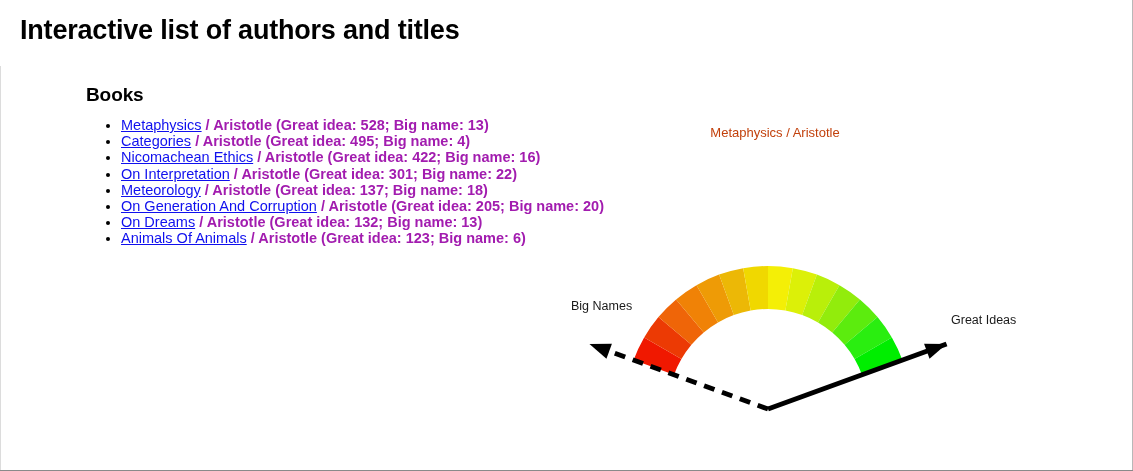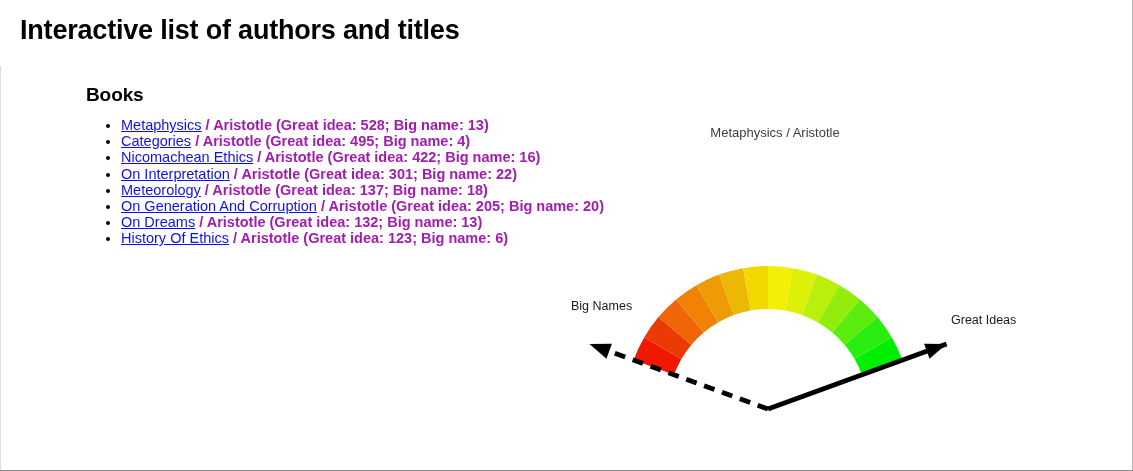--- a/index.html
+++ b/index.html
@@ -113,21 +113,21 @@
     height: 370px;
     margin-top: 4px;
   }
   .graph-caption {
     position: absolute;
     left: 0;
     top: 38px;
     width: 420px;
     text-align: center;
     font-size: 13px;
-    color: #404040;
+    color: #c2410c;
   }
   svg.gauge {
     position: absolute;
     left: -10px;
     top: 155px;
   }
   .gauge-label {
     font-family: "Liberation Sans", sans-serif;
     font-size: 12.5px;
     fill: #1a1a1a;
@@ -147,21 +147,21 @@
   <div class="col-books">
     <h2 class="section-title">Books</h2>
     <ul class="book-list" id="book-list">
         <li><span class="book-link">Metaphysics</span><span class="book-meta"> / Aristotle (Great idea: 528; Big name: 13)</span></li>
         <li><span class="book-link">Categories</span><span class="book-meta"> / Aristotle (Great idea: 495; Big name: 4)</span></li>
         <li><span class="book-link">Nicomachean Ethics</span><span class="book-meta"> / Aristotle (Great idea: 422; Big name: 16)</span></li>
         <li><span class="book-link">On Interpretation</span><span class="book-meta"> / Aristotle (Great idea: 301; Big name: 22)</span></li>
         <li><span class="book-link">Meteorology</span><span class="book-meta"> / Aristotle (Great idea: 137; Big name: 18)</span></li>
         <li><span class="book-link">On Generation And Corruption</span><span class="book-meta"> / Aristotle (Great idea: 205; Big name: 20)</span></li>
         <li><span class="book-link">On Dreams</span><span class="book-meta"> / Aristotle (Great idea: 132; Big name: 13)</span></li>
-        <li><span class="book-link">History Of Ethics</span><span class="book-meta"> / Aristotle (Great idea: 123; Big name: 6)</span></li>
+        <li><span class="book-link">Animals Of Animals</span><span class="book-meta"> / Aristotle (Great idea: 123; Big name: 6)</span></li>
       </ul>
   </div>
 
   <div class="col-graph">
 
     <div class="graph-area">
       <div class="graph-caption">Metaphysics / Aristotle</div>
 
       <svg class="gauge" width="470" height="215" viewBox="0 0 470 215">
 

